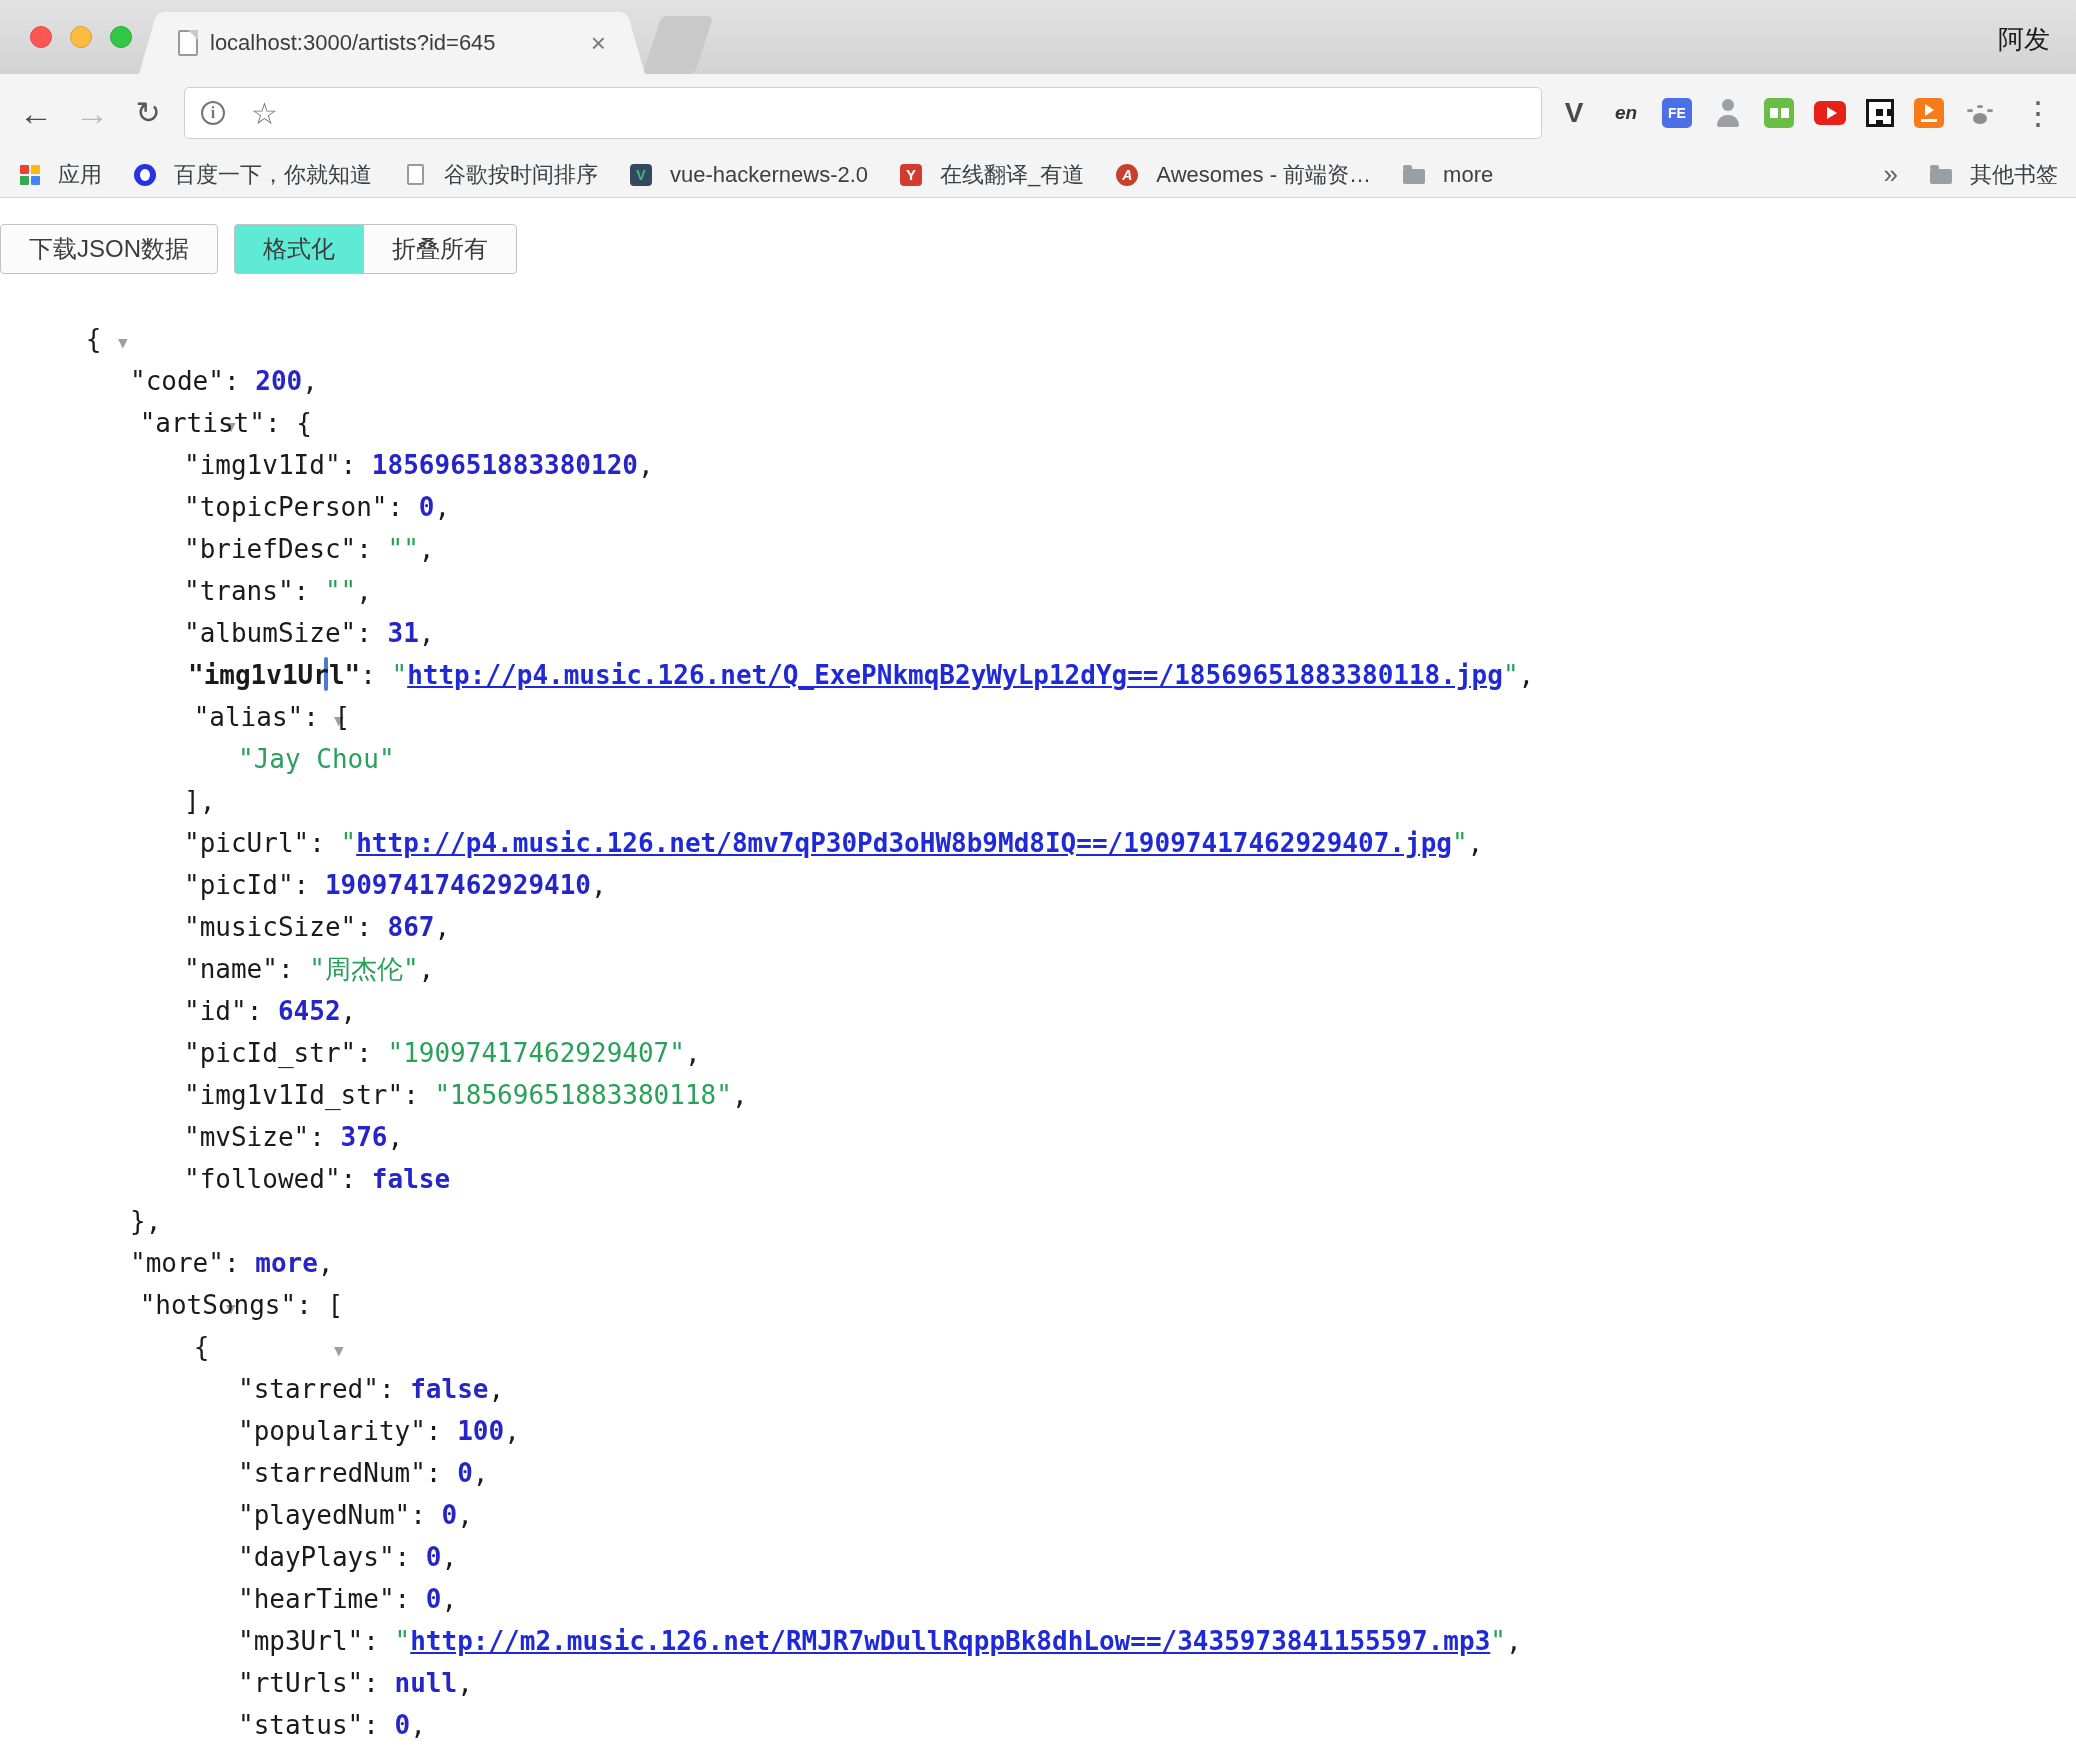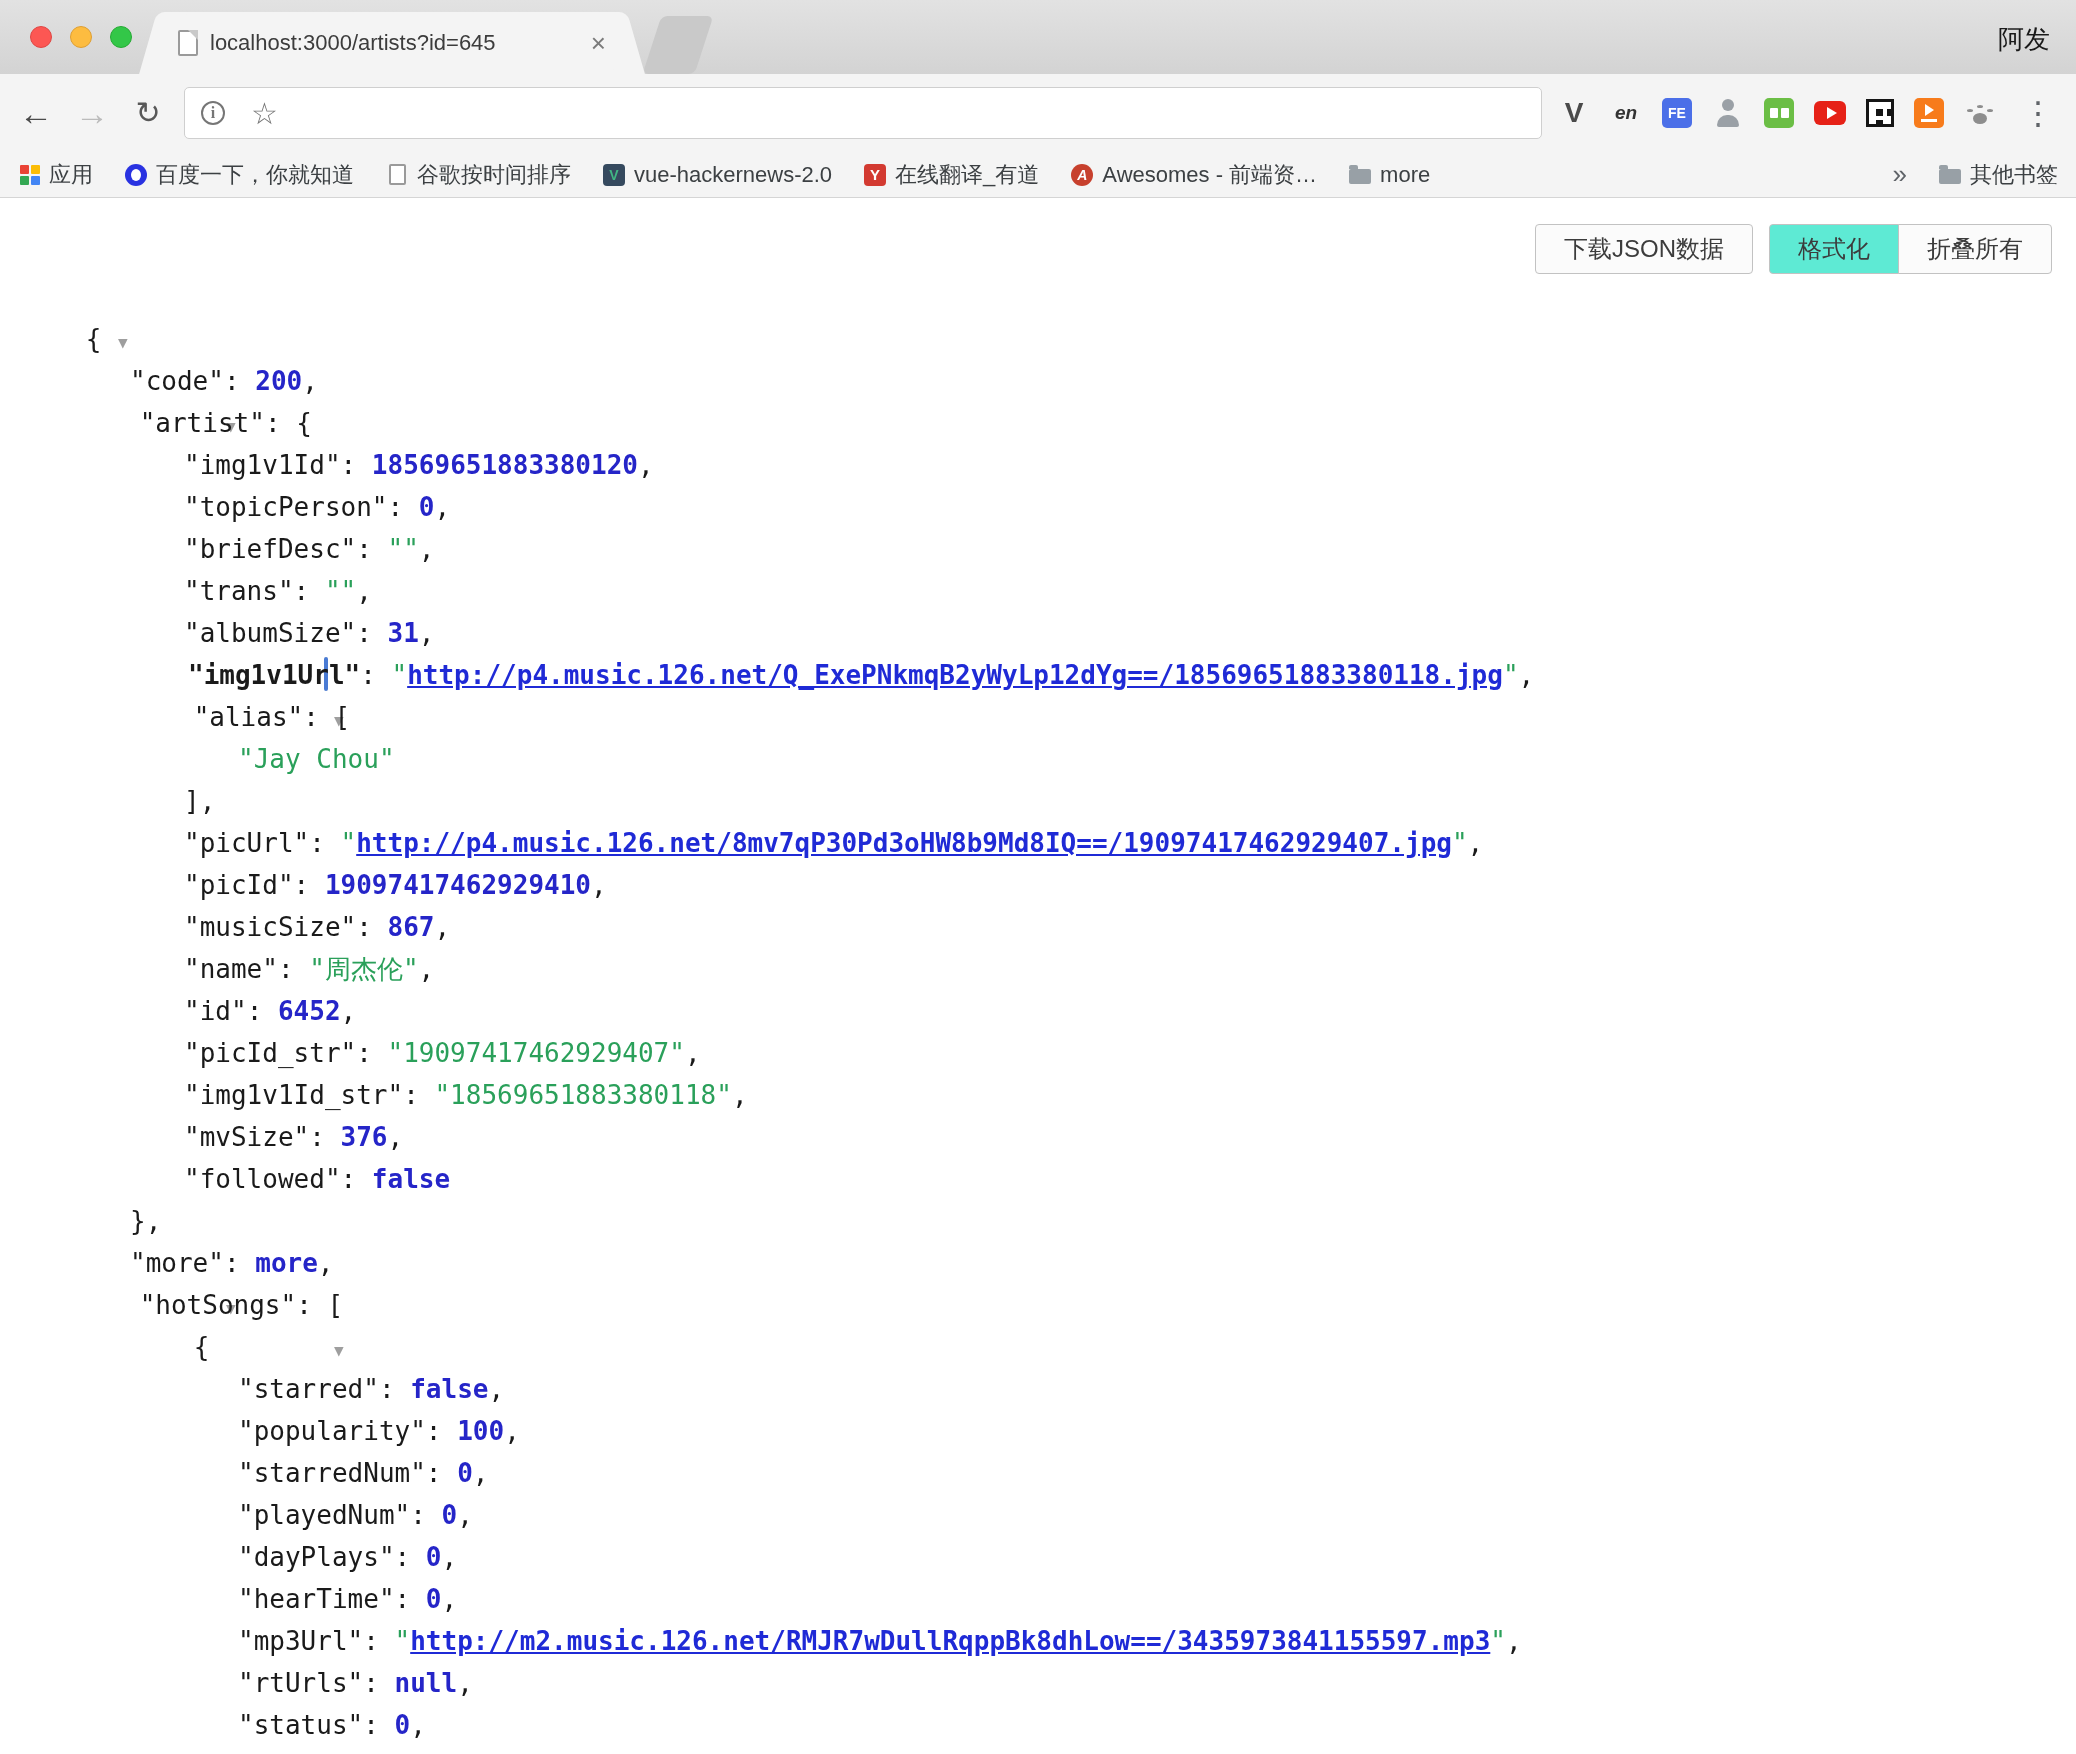--- a/index.html
+++ b/index.html
@@ -80,21 +80,21 @@
   .ext-paw { }
   .ext-paw i { width:14px; height:11px; background:#8d8d8d; border-radius:50%;
                position:relative; top:5px;
                box-shadow:-10px -8px 0 -4px #8d8d8d, 0 -12px 0 -4px #8d8d8d, 10px -8px 0 -4px #8d8d8d; }
   .menu-dots { font-size:32px; color:#5f6368; padding:0 6px; }
 
   
   .bookmarks { height:46px; background:#F4F4F4; border-bottom:1px solid #D5D5D5;
                display:flex; align-items:center; padding:0 18px; gap:32px;
                font-size:22px; color:#3c4043; white-space:nowrap; }
-  .bm { display:flex; align-items:center; gap:9px; }
+  .bm { display:flex; align-items:center; gap:18px; }
   .bm-ico { width:22px; height:22px; display:flex; align-items:center;
             justify-content:center; position:relative; flex:none; }
   .ico-apps i { width:9px; height:9px; background:#EA4335; border-radius:1px;
             box-shadow:11px 0 0 #FBBC05, 0 11px 0 #34A853, 11px 11px 0 #4285F4;
             position:relative; top:-5px; left:-5px; }
   .ico-baidu { background:#2932E1; border-radius:50%; }
   .ico-baidu i { width:10px; height:12px; background:#fff; border-radius:50%; }
   .ico-page { width:17px; height:21px; background:#fff; border:2px solid #9a9a9a; border-radius:2px; }
   .ico-vue { background:#35495E; border-radius:4px; color:#41B883; font-size:14px; font-weight:bold; }
   .ico-youdao { background:#D33A31; border-radius:4px; color:#fff; font-size:15px; font-weight:bold; }
@@ -102,21 +102,21 @@
             font-weight:bold; font-style:italic; }
   .ico-folder i { width:22px; height:15px; background:#98A0A6; border-radius:2px;
             position:relative; top:2px; }
   .ico-folder i::before { content:""; position:absolute; top:-4px; left:0; width:9px;
             height:4px; background:#98A0A6; border-radius:2px 2px 0 0; }
   .bm-spacer { flex:1; }
   .overflow-chevron { font-size:26px; color:#5f6368; }
 
   
   .content { position:relative; height:1555px; background:#fff; }
-  .action-row { display:flex; justify-content:flex-end; align-items:center;
+  .action-row { display:flex; align-items:center;
                 padding:26px 24px 0 0; }
   .btn { height:50px; font-size:24px; color:#3c3c3c; background:#FBFBFB;
          border:1px solid #C2C2C2; border-radius:4px; padding:0 28px;
          font-family:"Liberation Sans", sans-serif; }
   .btn-download { margin-right:16px; }
   .btn-group { display:flex; }
   .btn-group .btn { border-radius:0; }
   .btn-group .btn:first-child { border-radius:4px 0 0 4px; background:#5eead4; }
   .btn-group .btn:last-child { border-radius:0 4px 4px 0; margin-left:-1px; }
 

